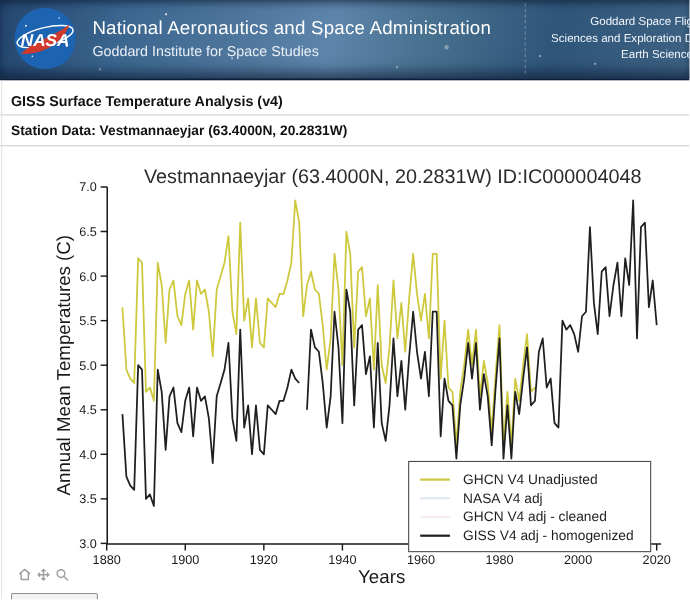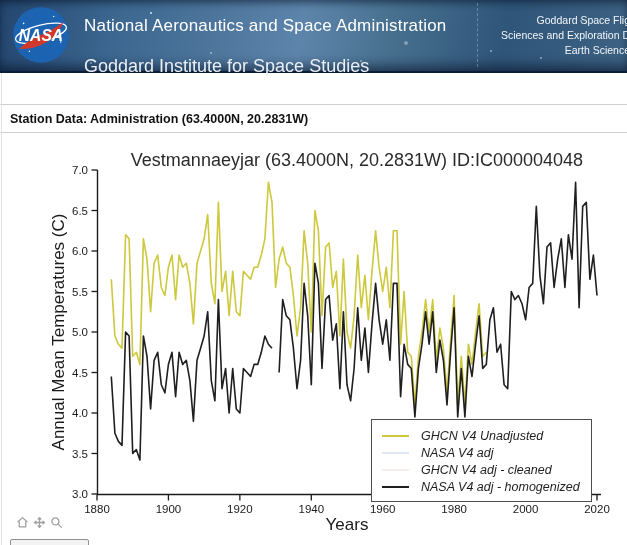--- a/index.html
+++ b/index.html
@@ -13,35 +13,35 @@
   .stars{position:absolute;width:2px;height:2px;border-radius:50%;background:rgba(255,255,255,.8);
     left:150px;top:12px;
     box-shadow:60px 40px 0 rgba(255,255,255,.5), 140px 18px 0 rgba(255,255,255,.6),
       210px 48px 0 rgba(255,255,255,.45), 290px 10px 0 rgba(255,255,255,.55),
       340px 38px 0 rgba(255,255,255,.5), -60px 50px 0 rgba(255,255,255,.4),
       255px 30px 0 1px rgba(255,255,255,.35), 390px 45px 0 rgba(255,255,255,.5),
       430px 8px 0 rgba(255,255,255,.45);}
   #nasa-logo{position:absolute;left:12px;top:6px;width:58px;height:58px;cursor:pointer;}
   #header-titles{position:absolute;left:84px;top:16px;color:#fff;}
   #header-title-1{font-size:17px;letter-spacing:.2px;}
-  #header-title-2{font-size:18px;color:#e9eff6;margin-top:20px;}
+  #header-title-2{font-size:13px;color:#e9eff6;margin-top:3px;}
   #header-divider{position:absolute;left:477px;top:3px;height:64px;width:0;
     border-left:1px dashed rgba(255,255,255,.28);}
   #header-right{position:absolute;right:-3px;top:13px;text-align:right;color:#f2f6fa;
     font-size:10.5px;line-height:1.45;white-space:nowrap;}
   #header-right .hlink{cursor:pointer;}
   
   .rule{position:absolute;left:0;width:627px;border-top:1px solid #cfcfcf;height:0;}
   #giss-heading{position:absolute;left:10px;top:84px;font-size:13px;font-weight:bold;color:#111;}
   #station-heading{position:absolute;left:10px;top:112px;font-size:12.5px;font-weight:bold;color:#111;}
   
   #chart-svg{position:absolute;left:0;top:140px;}
   #legend{position:absolute;left:371px;top:419px;width:221px;box-sizing:border-box;
     background:#fff;border:1px solid #4d4d4d;padding:7px 0 6px 0;}
-  .legend-row{display:flex;align-items:center;height:17px;padding:0 10px;font-style:italic;}
+  .legend-row{display:flex;align-items:center;height:17px;padding:0 10px;}
   .legend-swatch{width:27px;height:0;border-top-style:solid;border-top-width:2px;margin-right:12px;flex:0 0 auto;}
   .legend-label{font-size:12.5px;color:#1f1f1f;white-space:nowrap;}
   
   #plot-toolbar{position:absolute;left:16px;top:516px;display:flex;gap:4px;}
   .tool-btn{width:13px;height:13px;cursor:pointer;}
   #partial-button{position:absolute;left:10px;top:539px;width:77px;height:14px;
     background:#f3f3f3;border:1px solid #8f8f8f;border-radius:2px;cursor:pointer;}
   #left-edge-line{position:absolute;left:1px;top:73px;bottom:0;width:0;border-left:1px solid #e3e3e3;}
 </style>
 </head>
@@ -66,22 +66,23 @@
       <div id="header-title-2">Goddard Institute for Space Studies</div>
     </div>
     <div id="header-divider"></div>
     <div id="header-right">
       <div class="hlink">Goddard Space Flig</div>
       <div class="hlink">Sciences and Exploration D</div>
       <div class="hlink">Earth Science</div>
     </div>
   </div>
 
+  <div id="giss-heading">GISS Surface Temperature Analysis (v4)</div>
   <div class="rule" style="top:104px;"></div>
-  <div id="station-heading">Station Data: Administration (63.4000N, 20.2831W)</div>
+  <div id="station-heading">Station Data: Vestmannaeyjar (63.4000N, 20.2831W)</div>
   <div class="rule" style="top:132px;"></div>
 
   <svg id="chart-svg" width="627" height="400" viewBox="0 0 627 400">
       <text x="357" y="26" text-anchor="middle" font-size="18" fill="#2b2b2b" font-family="Liberation Sans, sans-serif">Vestmannaeyjar (63.4000N, 20.2831W) ID:IC000004048</text>
       <path d="M111.3 139.3 L114.9 196.0 L118.4 204.2 L122.0 208.2 L125.6 94.8 L129.1 98.8 L132.7 216.3 L136.3 212.3 L139.9 224.4 L143.4 98.8 L147.0 119.1 L150.6 171.8 L154.1 123.2 L157.7 115.0 L161.3 147.5 L164.9 155.5 L168.4 127.2 L172.0 115.0 L175.6 159.6 L179.1 115.0 L182.7 127.2 L186.3 123.2 L189.9 143.4 L193.4 183.9 L197.0 123.2 L200.6 111.0 L204.1 98.8 L207.7 74.6 L211.3 143.4 L214.9 163.7 L218.4 62.4 L222.0 151.5 L225.6 131.3 L229.1 175.8 L232.7 131.3 L236.3 171.8 L239.9 175.8 L243.4 131.3 L247.0 135.3 L250.6 139.3 L254.1 127.2 L257.7 127.2 L261.3 115.0 L264.9 98.8 L268.4 42.2 L272.0 62.4 L275.6 147.5 L279.1 119.1 L282.7 107.0 L286.3 123.2 L289.9 127.2 L293.4 155.5 L297.0 196.0 L300.6 167.7 L304.1 90.8 L307.7 123.2 L311.3 192.0 L314.9 70.5 L318.4 90.8 L322.0 175.8 L325.6 107.0 L329.1 102.9 L332.7 147.5 L336.3 131.3 L339.9 196.0 L343.4 119.1 L347.0 192.0 L350.6 208.2 L354.1 175.8 L357.7 115.0 L361.3 167.7 L364.9 135.3 L368.4 179.8 L372.0 131.3 L375.6 90.8 L379.1 127.2 L382.7 151.5 L386.3 127.2 L389.9 167.7 L393.4 90.8 L397.0 90.8 L400.6 204.2 L404.1 151.5 L407.7 212.3 L411.3 216.3 L414.9 264.9 L418.4 216.3 L422.0 192.0 L425.6 159.6 L429.1 192.0 L432.7 159.6 L436.3 220.3 L439.9 188.0 L443.4 208.2 L447.0 252.8 L450.6 200.1 L454.1 155.5 L457.7 264.9 L461.3 216.3 L464.9 264.9 L468.4 204.2 L472.0 224.4 L475.6 192.0 L479.1 163.7 L482.7 216.3 L486.3 212.3 " fill="none" stroke="#cdc83c" stroke-width="1.6" stroke-linejoin="round"></path>
       <path d="M111.3 236.5 L114.9 293.3 L118.4 301.4 L122.0 305.4 L125.6 192.0 L129.1 196.0 L132.7 313.5 L136.3 309.5 L139.9 320.0 L143.4 196.0 L147.0 216.3 L150.6 269.0 L154.1 220.3 L157.7 212.3 L161.3 244.7 L164.9 252.8 L168.4 224.4 L172.0 212.3 L175.6 256.8 L179.1 212.3 L182.7 224.4 L186.3 220.3 L189.9 240.6 L193.4 281.1 L197.0 220.3 L200.6 208.2 L204.1 196.0 L207.7 171.8 L211.3 240.6 L214.9 260.8 L218.4 159.6 L222.0 248.7 L225.6 228.5 L229.1 273.0 L232.7 228.5 L236.3 269.0 L239.9 273.0 L243.4 228.5 L247.0 232.5 L250.6 236.5 L254.1 224.4 L257.7 224.4 L261.3 212.3 L264.9 196.0 L268.4 204.2 L272.0 208.2 M279.1 232.5 L282.7 159.6 L286.3 175.8 L289.9 179.8 L293.4 208.2 L297.0 248.7 L300.6 220.3 L304.1 143.4 L307.7 175.8 L311.3 244.7 L314.9 123.2 L318.4 143.4 L322.0 228.5 L325.6 159.6 L329.1 155.5 L332.7 200.1 L336.3 183.9 L339.9 248.7 L343.4 171.8 L347.0 244.7 L350.6 260.8 L354.1 228.5 L357.7 167.7 L361.3 220.3 L364.9 188.0 L368.4 232.5 L372.0 183.9 L375.6 143.4 L379.1 179.8 L382.7 204.2 L386.3 179.8 L389.9 220.3 L393.4 143.4 L397.0 143.4 L400.6 256.8 L404.1 204.2 L407.7 224.4 L411.3 228.5 L414.9 277.0 L418.4 228.5 L422.0 204.2 L425.6 171.8 L429.1 204.2 L432.7 171.8 L436.3 232.5 L439.9 200.1 L443.4 220.3 L447.0 264.9 L450.6 212.3 L454.1 167.7 L457.7 277.0 L461.3 228.5 L464.9 277.0 L468.4 216.3 L472.0 236.5 L475.6 204.2 L479.1 175.8 L482.7 228.5 L486.3 224.4 L489.9 179.8 L493.4 167.7 L497.0 212.3 L500.6 204.2 L504.1 244.7 L507.7 248.7 L511.3 151.5 L514.9 159.6 L518.4 155.5 L522.0 163.7 L525.6 179.8 L529.1 147.5 L532.7 143.4 L536.3 66.4 L539.9 135.3 L543.4 163.7 L547.0 107.0 L550.6 102.9 L554.1 147.5 L557.7 119.1 L561.3 98.8 L564.9 147.5 L568.4 94.8 L572.0 119.1 L575.6 42.2 L579.1 167.7 L582.7 66.4 L586.3 62.4 L589.9 139.3 L593.4 115.0 L597.0 155.5 " fill="none" stroke="#1f1f1f" stroke-width="1.6" stroke-linejoin="round"></path>
       <path d="M97.5 30 V354.5 H601" fill="none" stroke="#1a1a1a" stroke-width="1.4"></path>
       <line x1="91.5" x2="97.5" y1="354" y2="354" stroke="#1a1a1a" stroke-width="1.3"></line>
       <text x="88" y="358" text-anchor="end" font-size="11.5" fill="#1a1a1a" font-family="Liberation Sans, sans-serif">3.0</text>
       <line x1="91.5" x2="97.5" y1="313.5" y2="313.5" stroke="#1a1a1a" stroke-width="1.3"></line>
@@ -128,21 +129,21 @@
       <div class="legend-row">
         <div class="legend-swatch" style="border-top-color: rgb(223, 231, 242);"></div>
         <div class="legend-label">NASA V4 adj</div>
       </div>
       <div class="legend-row">
         <div class="legend-swatch" style="border-top-color: rgb(248, 236, 236);"></div>
         <div class="legend-label">GHCN V4 adj - cleaned</div>
       </div>
       <div class="legend-row">
         <div class="legend-swatch" style="border-top-color: rgb(31, 31, 31);"></div>
-        <div class="legend-label">NASA V4 adj - homogenized</div>
+        <div class="legend-label">GISS V4 adj - homogenized</div>
       </div>
     </div>
 
   <div id="plot-toolbar">
     <svg class="tool-btn" viewBox="0 0 24 24" fill="none" stroke="#a0a0a0" stroke-width="2.4" stroke-linejoin="round">
       <path d="M3 11 L12 3 L21 11 M6 10 V20 H18 V10"></path>
     </svg>
     <svg class="tool-btn" viewBox="0 0 24 24" fill="none" stroke="#a0a0a0" stroke-width="2.4" stroke-linecap="round">
       <path d="M12 3 V21 M3 12 H21 M12 3 L9.5 5.5 M12 3 L14.5 5.5 M12 21 L9.5 18.5 M12 21 L14.5 18.5 M3 12 L5.5 9.5 M3 12 L5.5 14.5 M21 12 L18.5 9.5 M21 12 L18.5 14.5"></path>
     </svg>

